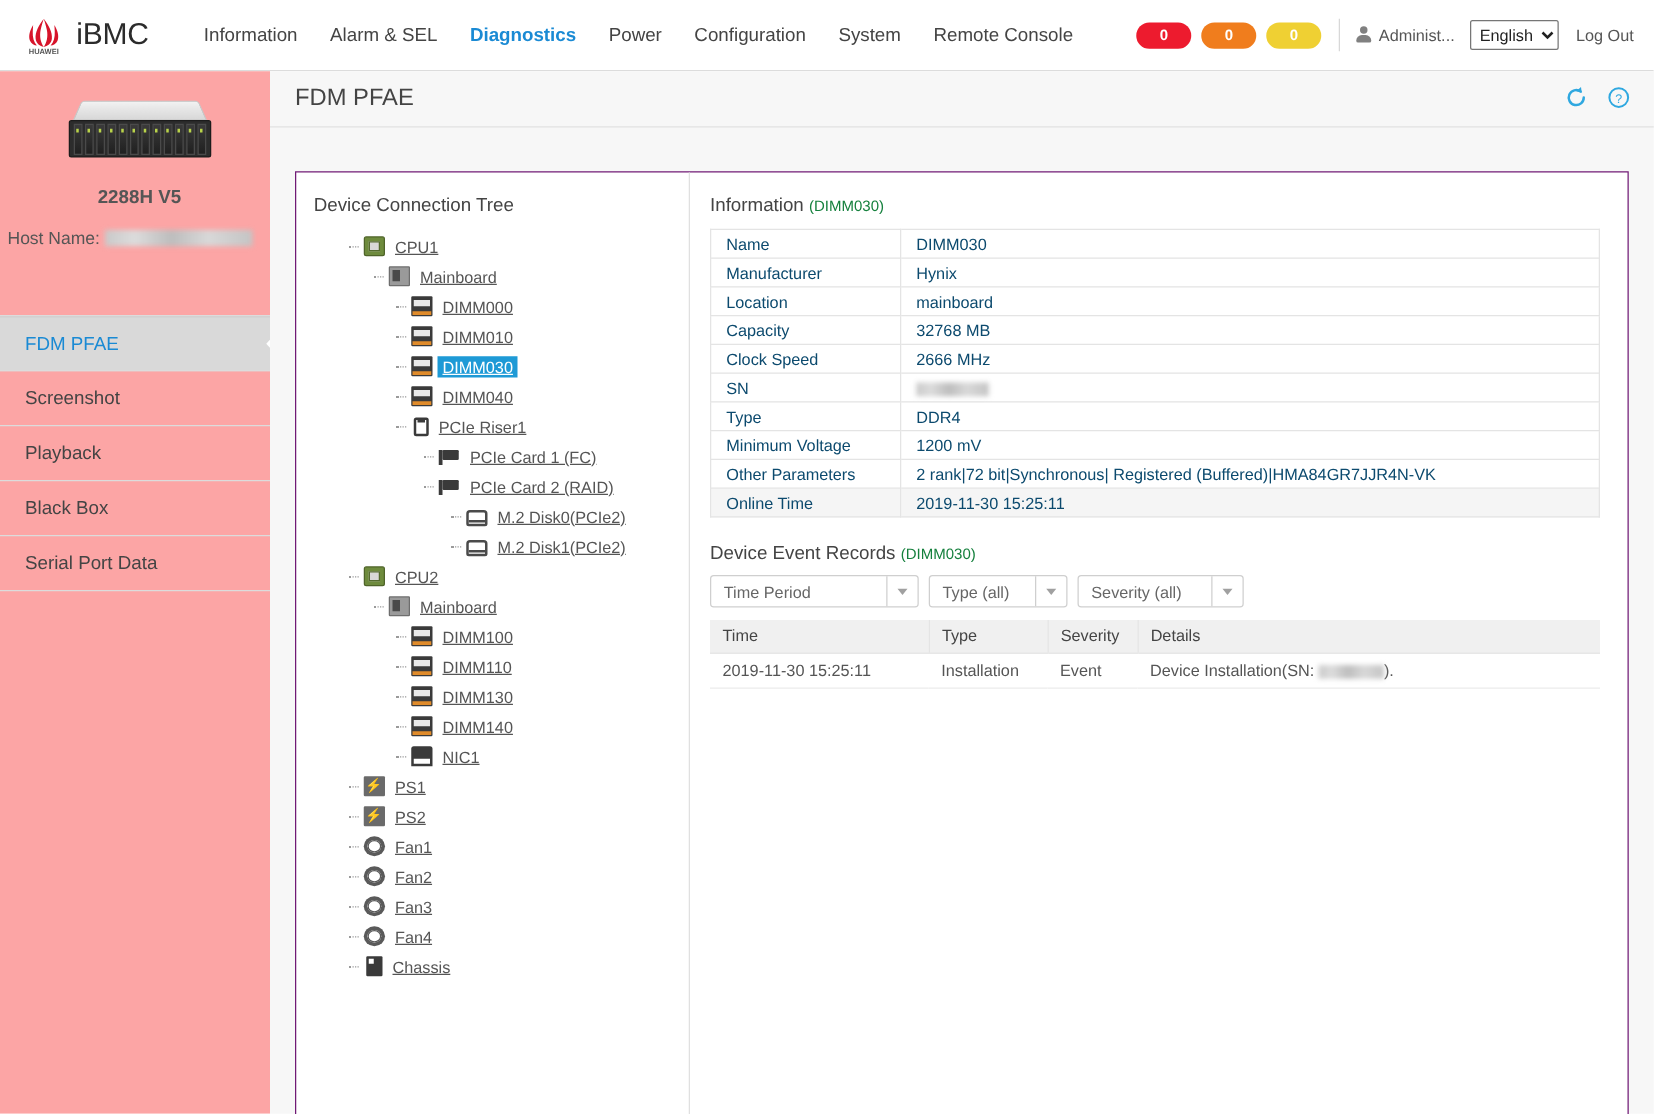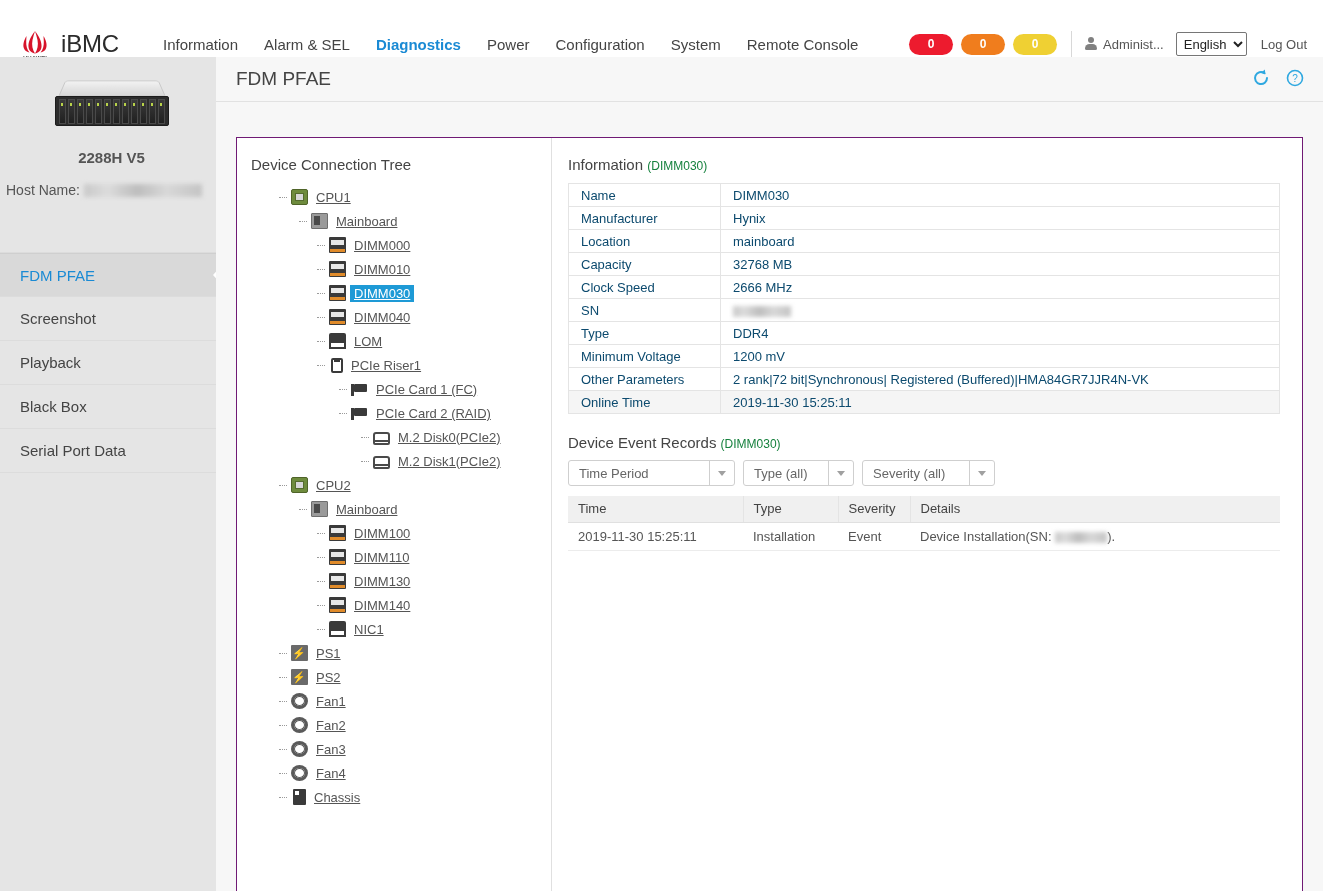--- a/index.html
+++ b/index.html
@@ -7,21 +7,21 @@
     margin: 0; padding: 0;
     width: 1323px; height: 891px;
     font-family: "Liberation Sans", sans-serif;
     background: #ffffff;
     overflow: hidden;
   }
   body { position: relative; }
 
   
   .topbar {
-    position: absolute; top: 16px; left: 0; width: 1323px; height: 57px;
+    position: absolute; top: 0; left: 0; width: 1323px; height: 57px;
     background: #ffffff;
     border-bottom: 1px solid #dcdcdc;
     display: flex; align-items: center;
   }
   .brand { display: flex; align-items: center; margin-left: 16px; width: 120px; }
   .huawei-logo { width: 38px; height: 34px; position: relative; margin-right: 7px; }
   .brand-name {
     font-size: 24px; color: #2b2b2b; letter-spacing: -0.2px;
   }
   .nav { display: flex; align-items: center; margin-left: 27px; }
@@ -50,21 +50,21 @@
     font-family: "Liberation Sans", sans-serif;
     font-size: 13px; color: #222; padding: 2px 3px;
     border: 1px solid #767676; border-radius: 2px; background: #fff;
     height: 24px;
   }
   .logout { font-size: 13px; color: #555; margin: 0 16px 0 14px; cursor: pointer; white-space: nowrap; }
 
   
   .sidebar {
     position: absolute; top: 57px; left: 0; width: 224px; height: 834px;
-    background: #e5e5e5;
+    background: #fca5a5;
     border-right: 1px solid #d6d6d6;
   }
   .server-box {
     height: 196px; border-bottom: 1px solid #dcdcdc;
     display: flex; flex-direction: column; align-items: center;
     padding-top: 22px;
   }
   .server-img { width: 118px; height: 56px; position: relative; }
   .srv-top {
     position: absolute; top: 0; left: 9px; width: 100px; height: 18px;
@@ -433,25 +433,20 @@
           </div>
           <div class="tnode selected" style="padding-left:66px">
             <span class="dash"></span>
               <span class="ico ico-dimm"></span>
             <span class="lbl">DIMM030</span>
           </div>
           <div class="tnode" style="padding-left:66px">
             <span class="dash"></span>
               <span class="ico ico-dimm"></span>
             <span class="lbl">DIMM040</span>
-          </div>
-          <div class="tnode" style="padding-left:66px">
-            <span class="dash"></span>
-              <span class="ico ico-lom"></span>
-            <span class="lbl">LOM</span>
           </div>
           <div class="tnode" style="padding-left:66px">
             <span class="dash"></span>
               <span class="ico ico-riser"></span>
             <span class="lbl">PCIe Riser1</span>
           </div>
           <div class="tnode" style="padding-left:88px">
             <span class="dash"></span>
               <span class="ico ico-card"></span>
             <span class="lbl">PCIe Card 1 (FC)</span>

